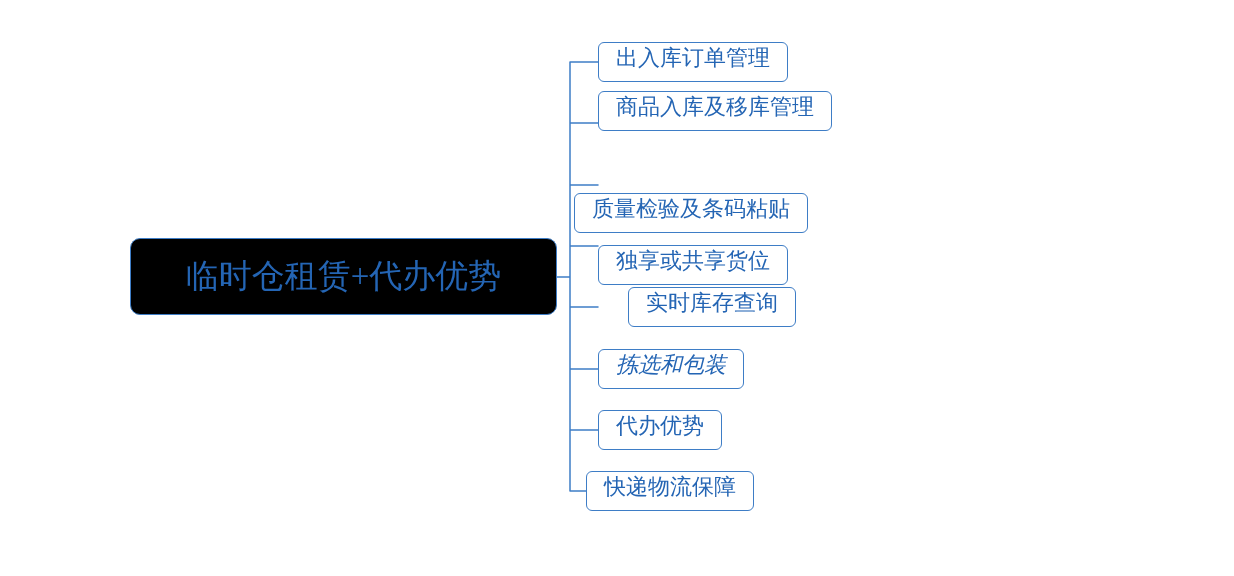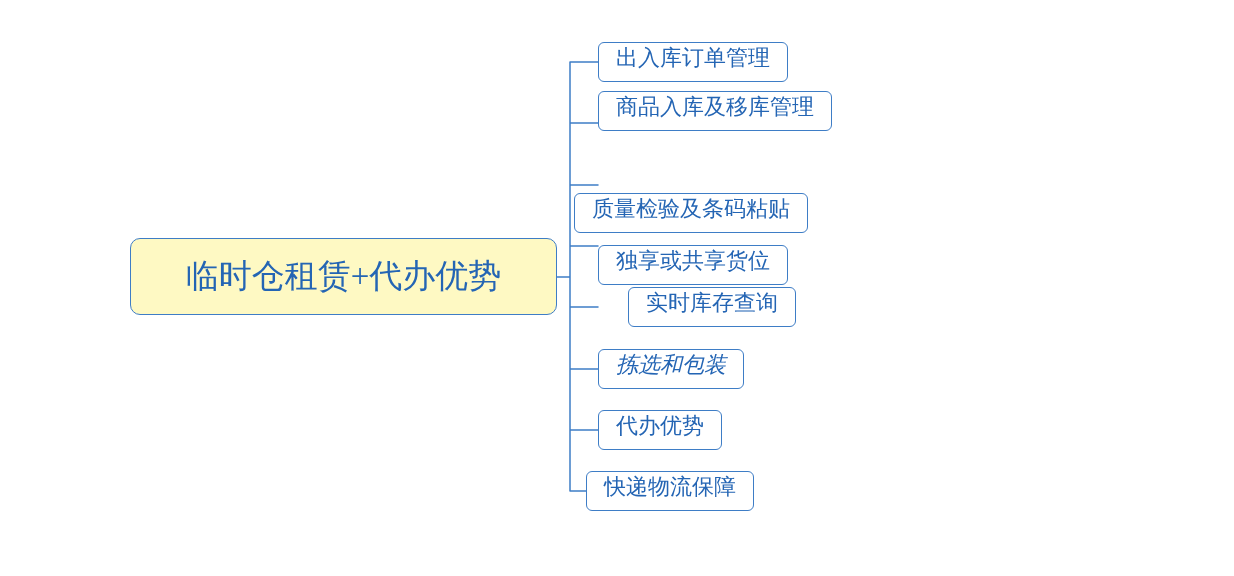--- a/index.html
+++ b/index.html
@@ -28,21 +28,21 @@
   }
   .root-node{
     position:absolute;
     left:130px;
     top:238px;
     width:427px;
     height:77px;
     box-sizing:border-box;
     border:1.5px solid var(--border);
     border-radius:10px;
-    background:#fef9c3;
+    background:#000000;
     display:flex;
     align-items:center;
     justify-content:center;
     color:var(--text);
     font-size:33px;
     white-space:nowrap;
     cursor:default;
   }
   .child-node{
     position:absolute;

